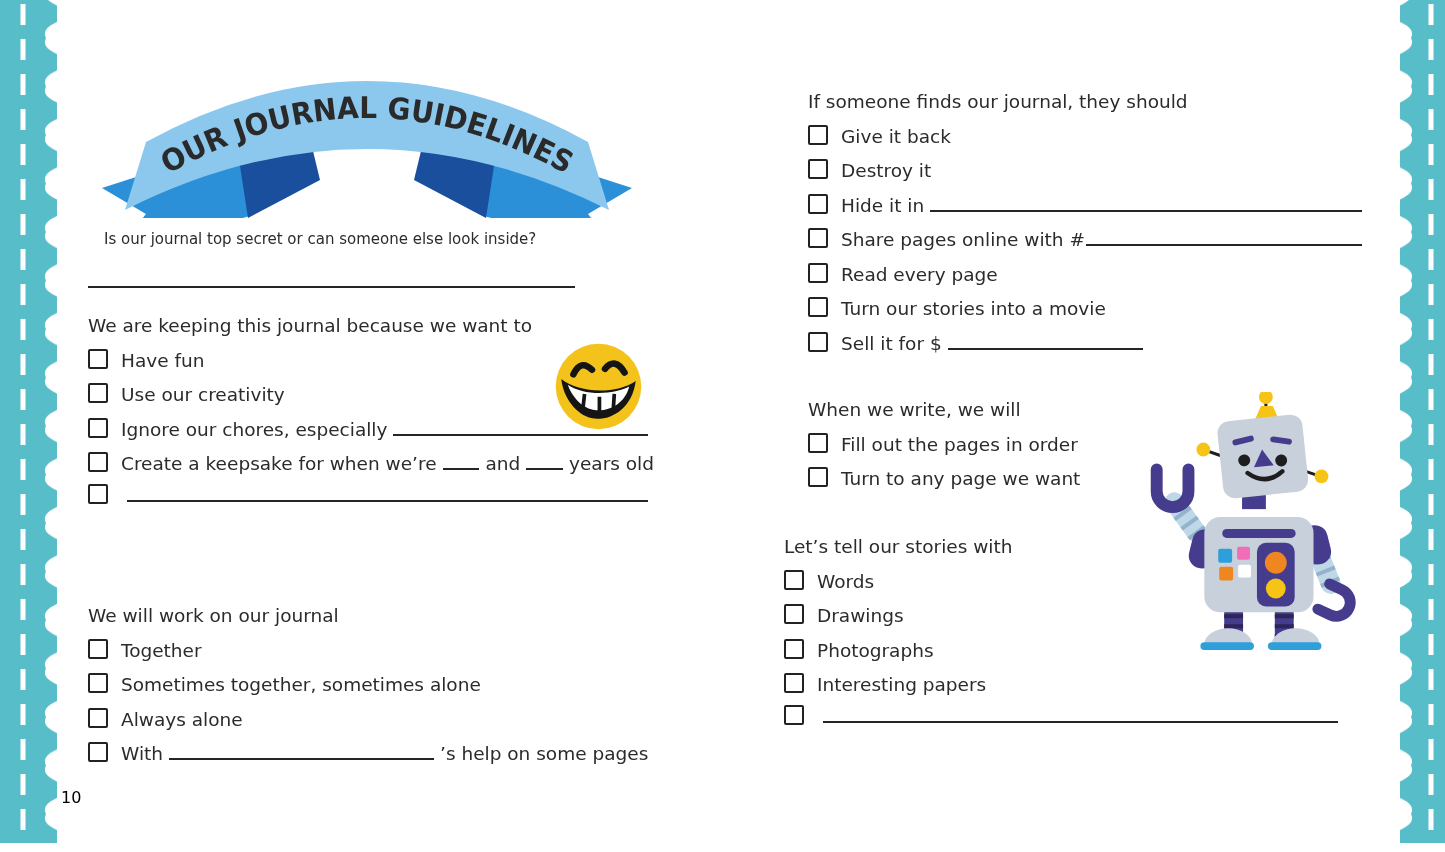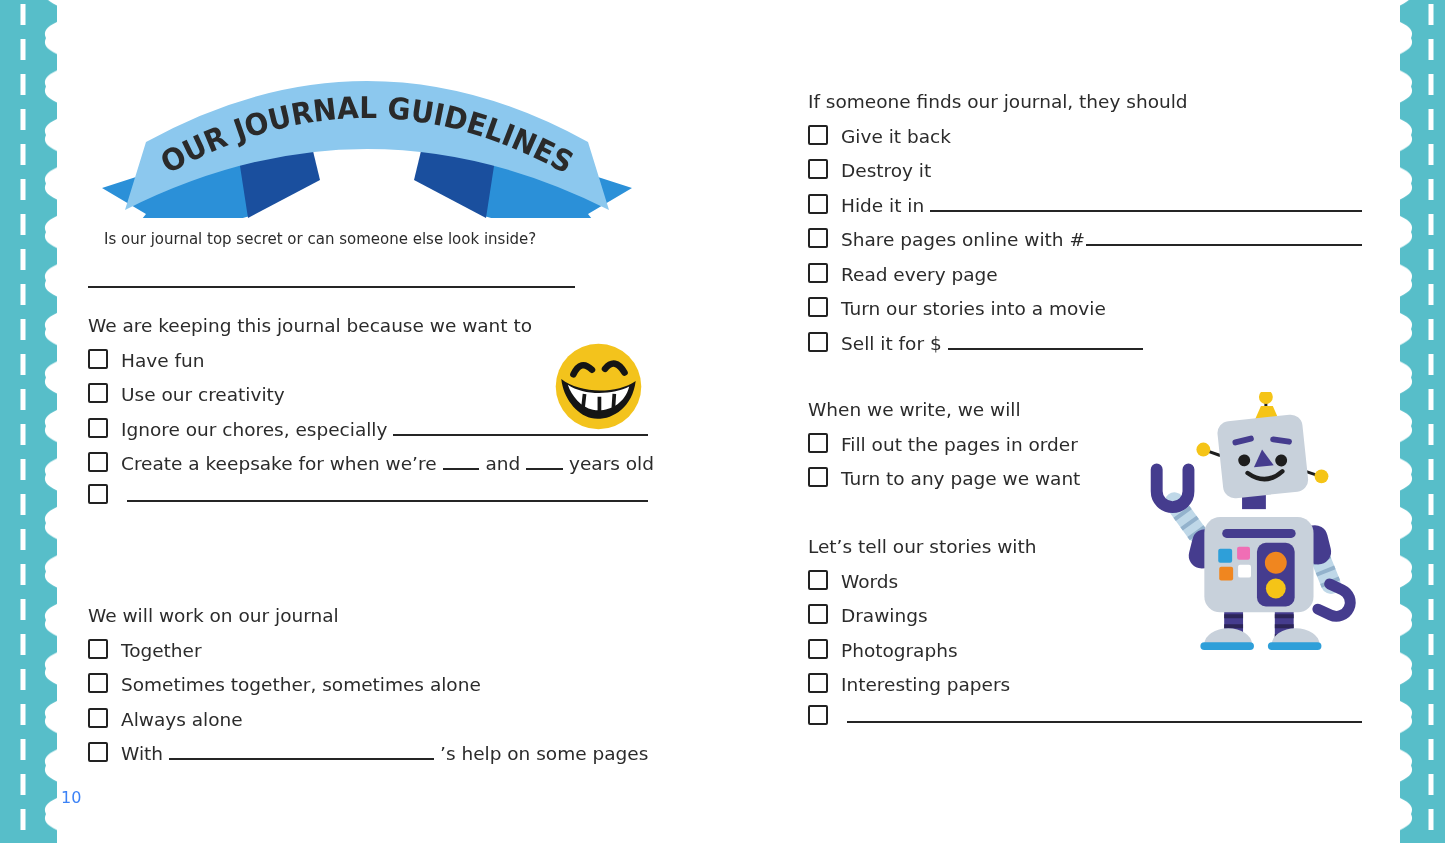--- a/index.html
+++ b/index.html
@@ -25,21 +25,21 @@
     margin-right:13px;transform:translateY(2px);background:#fff;
   }
   .lbl,.mid,.suffix{white-space:nowrap;}
   .blank{border-bottom:2px solid #252525;margin:0 6px;height:0;min-width:30px;}
   .blank.grow{flex:1;}
   .w52{width:52px;}
   .w195{width:195px;}
   .w265{width:265px;}
   .smiley{position:absolute;left:552px;top:340px;width:93px;height:93px;}
   .robot{position:absolute;left:1140px;top:392px;width:220px;height:268px;}
-  .pageno{position:absolute;top:788px;font-size:16px;color:#3b82f6;}
+  .pageno{position:absolute;top:788px;font-size:16px;color:#000000;}
   .pageno-left{left:61px;}
   .pageno-right{left:1449px;font-family:Liberation Serif, serif;}
 </style>
 </head>
 <body>
 
 <div class="screen">
 
   <svg class="band band-left" width="70" height="852">
     <defs>
@@ -180,21 +180,21 @@
     <div class="row">
       <span class="cb"></span>
       <span class="lbl">Fill out the pages in order</span>
     </div>
     <div class="row">
       <span class="cb"></span>
       <span class="lbl">Turn to any page we want</span>
     </div>
   </div>
 
-  <div class="sec" style="left:808px;top:530px;width:560px">
+  <div class="sec" style="left:784px;top:530px;width:560px">
     <div class="hd">Let’s tell our stories with</div>
     <div class="row">
       <span class="cb"></span>
       <span class="lbl">Words</span>
     </div>
     <div class="row">
       <span class="cb"></span>
       <span class="lbl">Drawings</span>
     </div>
     <div class="row">

